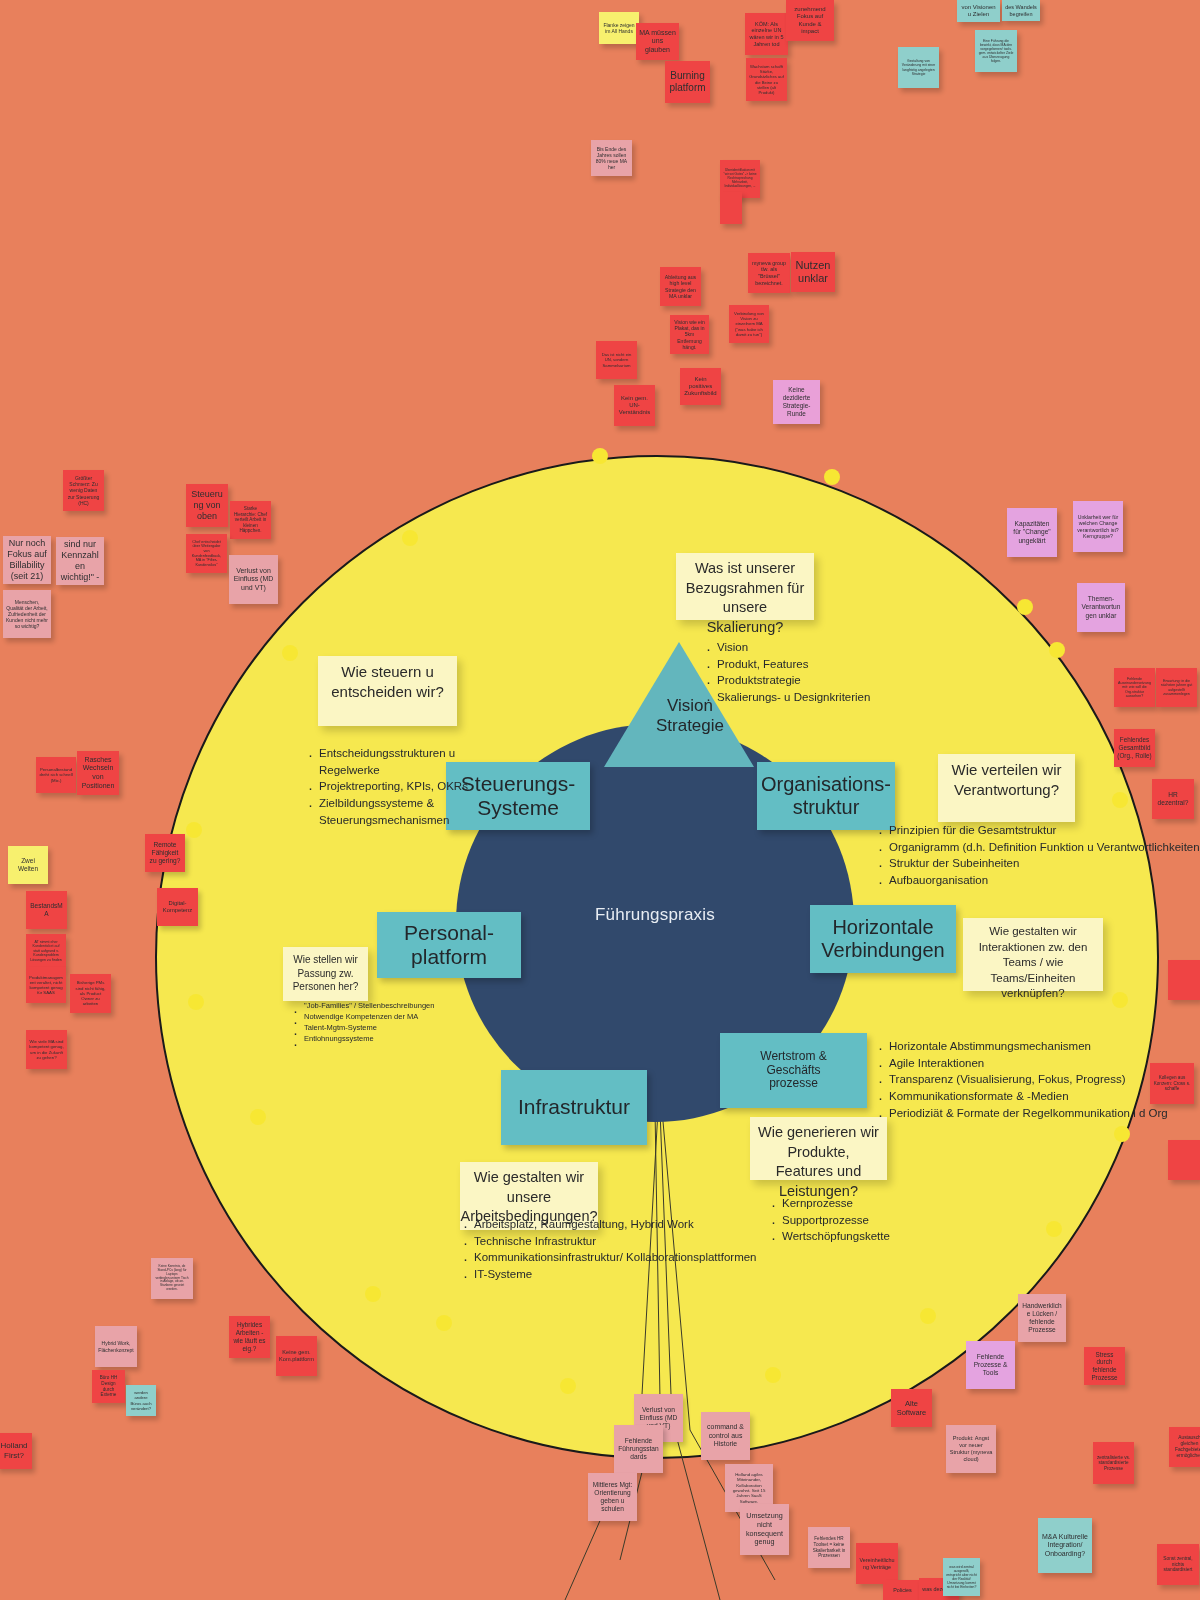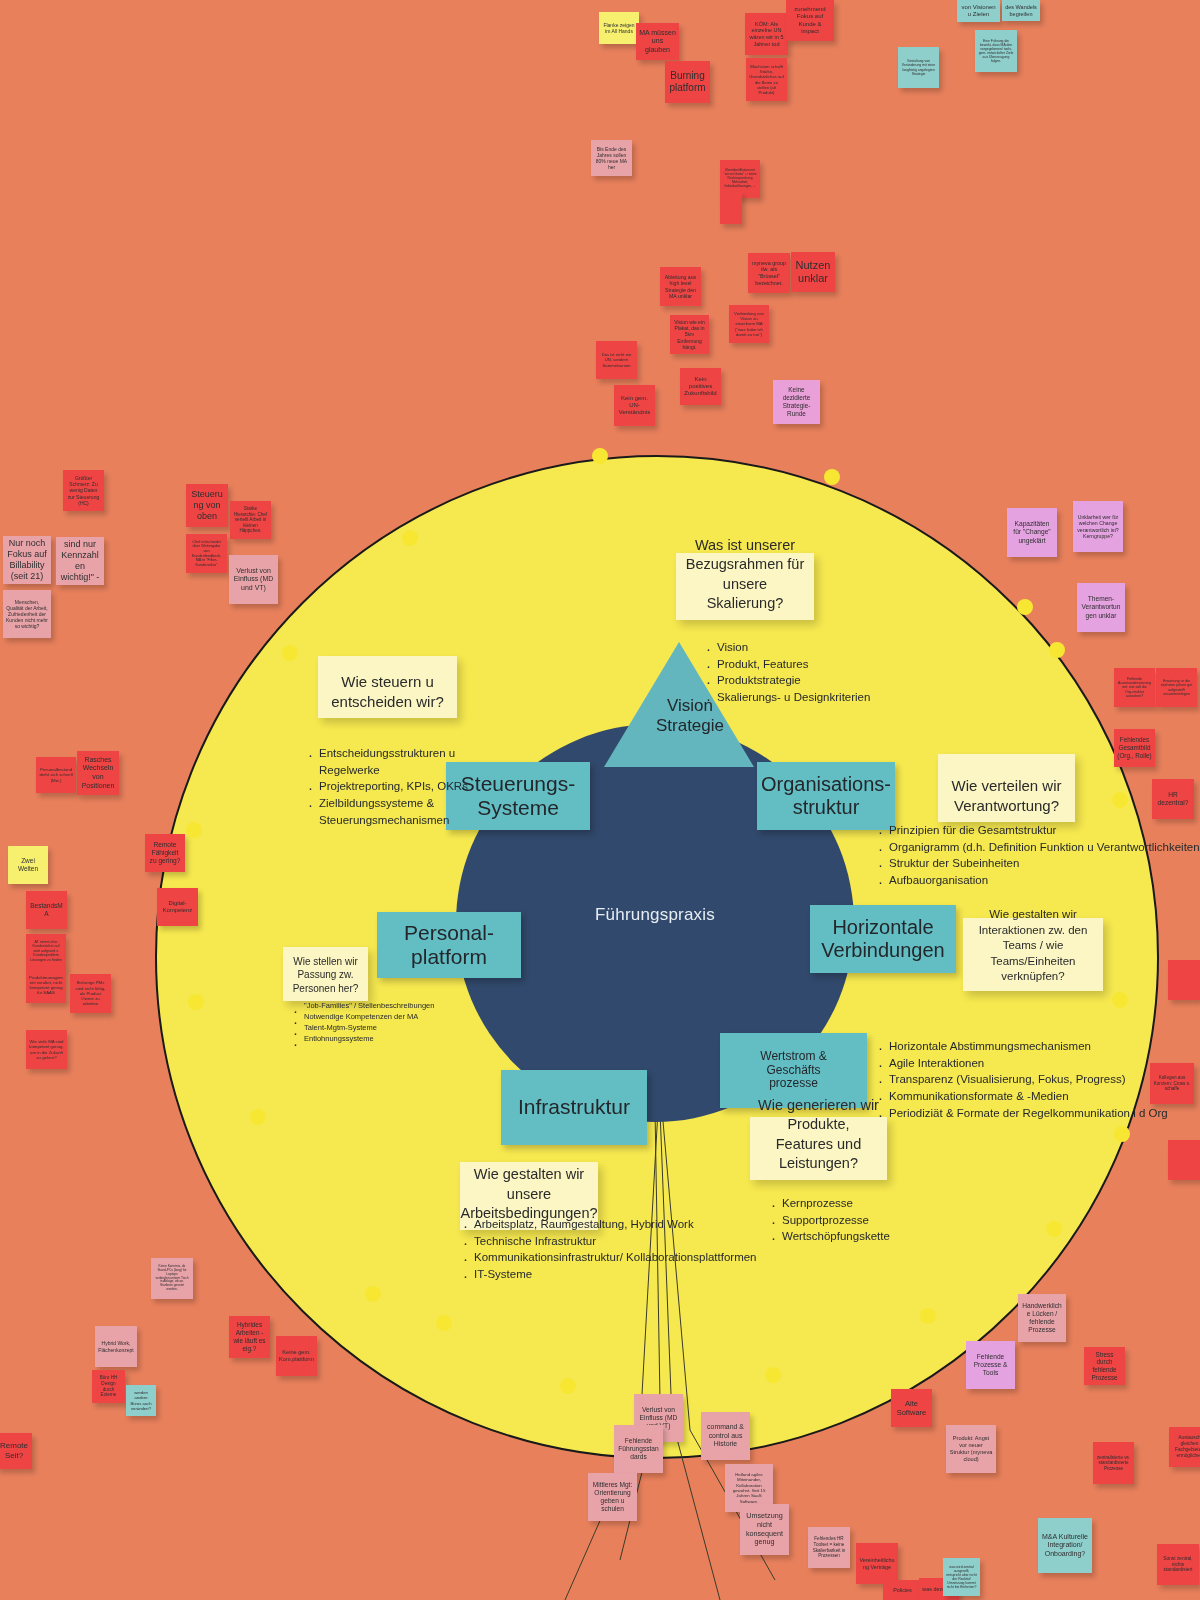--- a/index.html
+++ b/index.html
@@ -38,21 +38,21 @@
 
   
   .teal-box{
     position:absolute;background:#63bec4;color:#23272b;
     display:flex;align-items:center;justify-content:center;text-align:center;
     box-shadow:3px 4px 6px rgba(0,0,0,.22);line-height:1.15;
   }
   
   .qcard{
     position:absolute;background:#fbf6c4;color:#2a2a2a;text-align:center;
-    display:flex;align-items:flex-end;justify-content:center;
+    display:flex;align-items:flex-start;justify-content:center;
     box-shadow:4px 5px 8px rgba(0,0,0,.18);line-height:1.35;padding:6px 8px;
     box-sizing:border-box;
   }
   
   .bullets{position:absolute;color:#26292c;font-size:11.5px;line-height:1.45;}
   .bullets ul{margin:0;padding-left:14px;list-style:none;}
   .bullets li{position:relative;white-space:nowrap;}
   .bullets li:before{content:"\00B7";position:absolute;left:-11px;top:-1px;font-size:15px;}
   .bullets.wrapok li{white-space:normal;}
 
@@ -123,21 +123,21 @@
   </div>
 
   <div class="teal-box" style="left:501px;top:1070px;width:146px;height:75px;font-size:21px;">
     <span style="white-space:pre-line">Infrastruktur</span>
   </div>
 
   <div class="qcard" style="left:676px;top:553px;width:138px;height:67px;font-size:14.5px;">
     <span>Was ist unserer Bezugsrahmen für unsere Skalierung?</span>
   </div>
 
-  <div class="qcard" style="left:318px;top:656px;width:139px;height:62px;font-size:15px;">
+  <div class="qcard" style="left:318px;top:656px;width:139px;height:70px;font-size:15px;">
     <span>Wie steuern u entscheiden wir?</span>
   </div>
 
   <div class="qcard" style="left:910px;top:754px;width:137px;height:68px;font-size:15px;margin-left:28px;">
     <span>Wie verteilen wir Verantwortung?</span>
   </div>
 
   <div class="qcard" style="left:283px;top:947px;width:85px;height:54px;font-size:10px;">
     <span>Wie stellen wir Passung zw. Personen her?</span>
   </div>
@@ -373,21 +373,21 @@
       <div class="note n-teal" style="left: 126px; top: 1385px; width: 30px; height: 31px; font-size: 4.2px;">
         <span>werden andere Büros auch verändert?</span>
       </div>
       <div class="note n-white" style="left: 229px; top: 1316px; width: 41px; height: 42px; font-size: 6.4px;">
         <span>Hybrides Arbeiten - wie läuft es eig.?</span>
       </div>
       <div class="note n-white" style="left: 276px; top: 1336px; width: 41px; height: 40px; font-size: 5.6px;">
         <span>Keine gem. Kom.plattform</span>
       </div>
       <div class="note n-white" style="left: -4px; top: 1433px; width: 36px; height: 36px; font-size: 8px;">
-        <span>Remote Seit?</span>
+        <span>Holland First?</span>
       </div>
       <div class="note n-pink" style="left: 1018px; top: 1294px; width: 48px; height: 48px; font-size: 6.6px;">
         <span>Handwerkliche Lücken / fehlende Prozesse</span>
       </div>
       <div class="note n-violet" style="left: 966px; top: 1341px; width: 49px; height: 48px; font-size: 6.6px;">
         <span>Fehlende Prozesse &amp; Tools</span>
       </div>
       <div class="note n-white" style="left: 1084px; top: 1347px; width: 41px; height: 38px; font-size: 6.3px;">
         <span>Stress durch fehlende Prozesse</span>
       </div>

